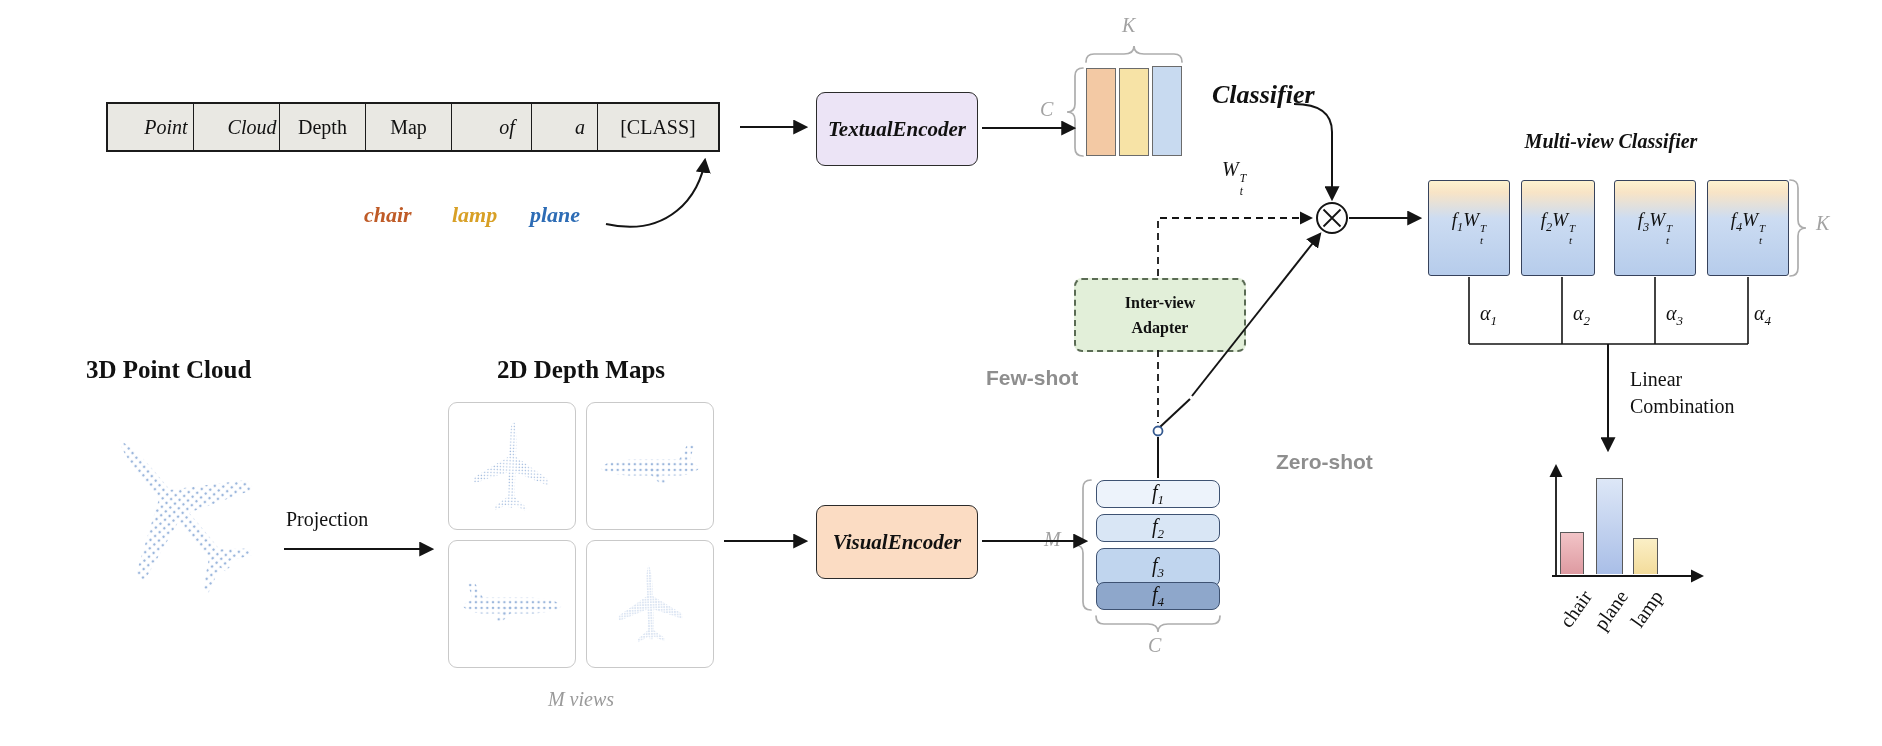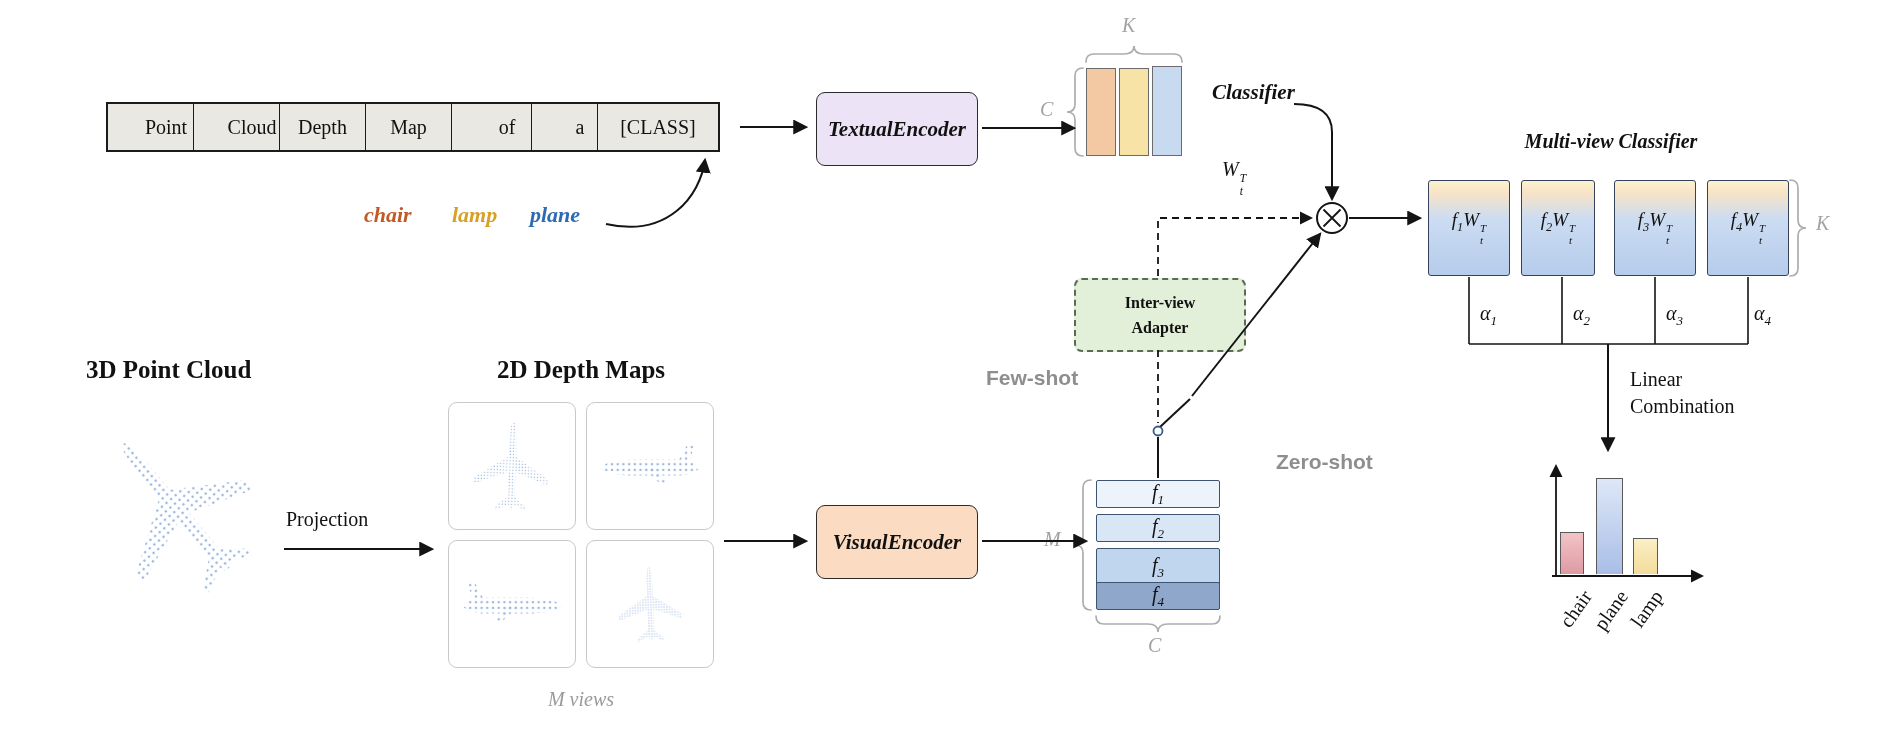--- a/index.html
+++ b/index.html
@@ -4,21 +4,21 @@
 <style>
   html,body{margin:0;padding:0;background:#ffffff;}
   #canvas{position:relative;width:1882px;height:746px;background:#ffffff;overflow:hidden;
           font-family:"Liberation Serif",serif;color:#111;}
   .abs{position:absolute;}
   
   .prompt-table{display:flex;border:2px solid #1b1b1b;background:#e9e8e3;height:50px;box-sizing:border-box;}
   .prompt-cell{display:flex;align-items:center;justify-content:center;font-size:20px;
                border-right:1.5px solid #1b1b1b;box-sizing:border-box;height:100%;}
   .prompt-cell:last-child{border-right:none;}
-  .it{padding-left:31px;}
+  .it{font-style:italic;padding-left:31px;}
   
   .class-word{font-size:22px;font-weight:bold;font-style:italic;}
   
   .encoder-box{border:1.6px solid #2b2b2b;border-radius:9px;display:flex;flex-direction:row;
                align-items:center;justify-content:center;font-weight:bold;font-size:21px;line-height:26px;font-style:italic;}
   .adapter-box{border:2px dashed #5a6b54;border-radius:8px;display:flex;flex-direction:column;
                align-items:center;justify-content:center;font-weight:bold;font-size:16px;line-height:25px;}
   
   .cls-bar{border:1.3px solid #6b6b6b;box-sizing:border-box;}
   
@@ -28,21 +28,21 @@
   .math{font-size:20px;}
   .math i{font-style:italic;}
   .math sub{font-size:0.65em;font-style:italic;}
   .stk{display:inline-flex;flex-direction:column;font-size:0.58em;line-height:1.05;
        vertical-align:-0.55em;font-style:italic;margin-left:1px;}
   
   .heading{font-size:25px;font-weight:bold;}
   
   .panel{border:1.5px solid #c9c9c9;border-radius:9px;box-sizing:border-box;background:transparent;}
   
-  .f-row{border:1.4px solid #3e5272;border-radius:2px;display:flex;align-items:center;
+  .f-row{border:1.4px solid #3e5272;border-radius:8px;display:flex;align-items:center;
          justify-content:center;font-size:18px;box-sizing:border-box;}
   
   .pred-box{border:1.5px solid #36425c;border-radius:3px;display:flex;align-items:center;
             justify-content:center;box-sizing:border-box;}
   .pred-box .math{font-size:19px;}
   .caption-2l{font-style:italic;font-weight:bold;font-size:20px;line-height:27px;text-align:center;}
   .plain-2l{font-size:20px;line-height:27px;}
   
   .chart-bar{border:1px solid #5a5a5a;box-sizing:border-box;border-bottom:none;}
   .chart-label{font-size:20px;text-align:right;transform:rotate(-55deg);transform-origin:right top;}
@@ -81,21 +81,21 @@
     <span>Adapter</span>
   </div>
 
   <div class="cls-bar abs" style="left: 1086px; top: 68px; width: 30px; height: 88px; background: rgb(243, 201, 164);"></div>
   <div class="cls-bar abs" style="left: 1119px; top: 68px; width: 30px; height: 88px; background: rgb(247, 227, 166);"></div>
   <div class="cls-bar abs" style="left: 1152px; top: 66px; width: 30px; height: 90px; background: rgb(200, 218, 240);"></div>
 
   <div class="dim-letter abs" style="left:1122px;top:14px">K</div>
   <div class="dim-letter abs" style="left:1040px;top:98px">C</div>
 
-  <div class="abs" style="left:1212px;top:80px;font-size:21px;font-weight:bold;font-style:italic">Classifier</div>
+  <div class="abs" style="left:1212px;top:80px;font-size:26px;font-weight:bold;font-style:italic">Classifier</div>
   <div class="math abs" style="left:1222px;top:158px">
     <i>W</i><span class="stk">
         <span>T</span>
         <span>t</span>
       </span>
   </div>
 
   <div class="gray-label abs" style="left:986px;top:366px">Few-shot</div>
   <div class="gray-label abs" style="left:1276px;top:450px">Zero-shot</div>
 

